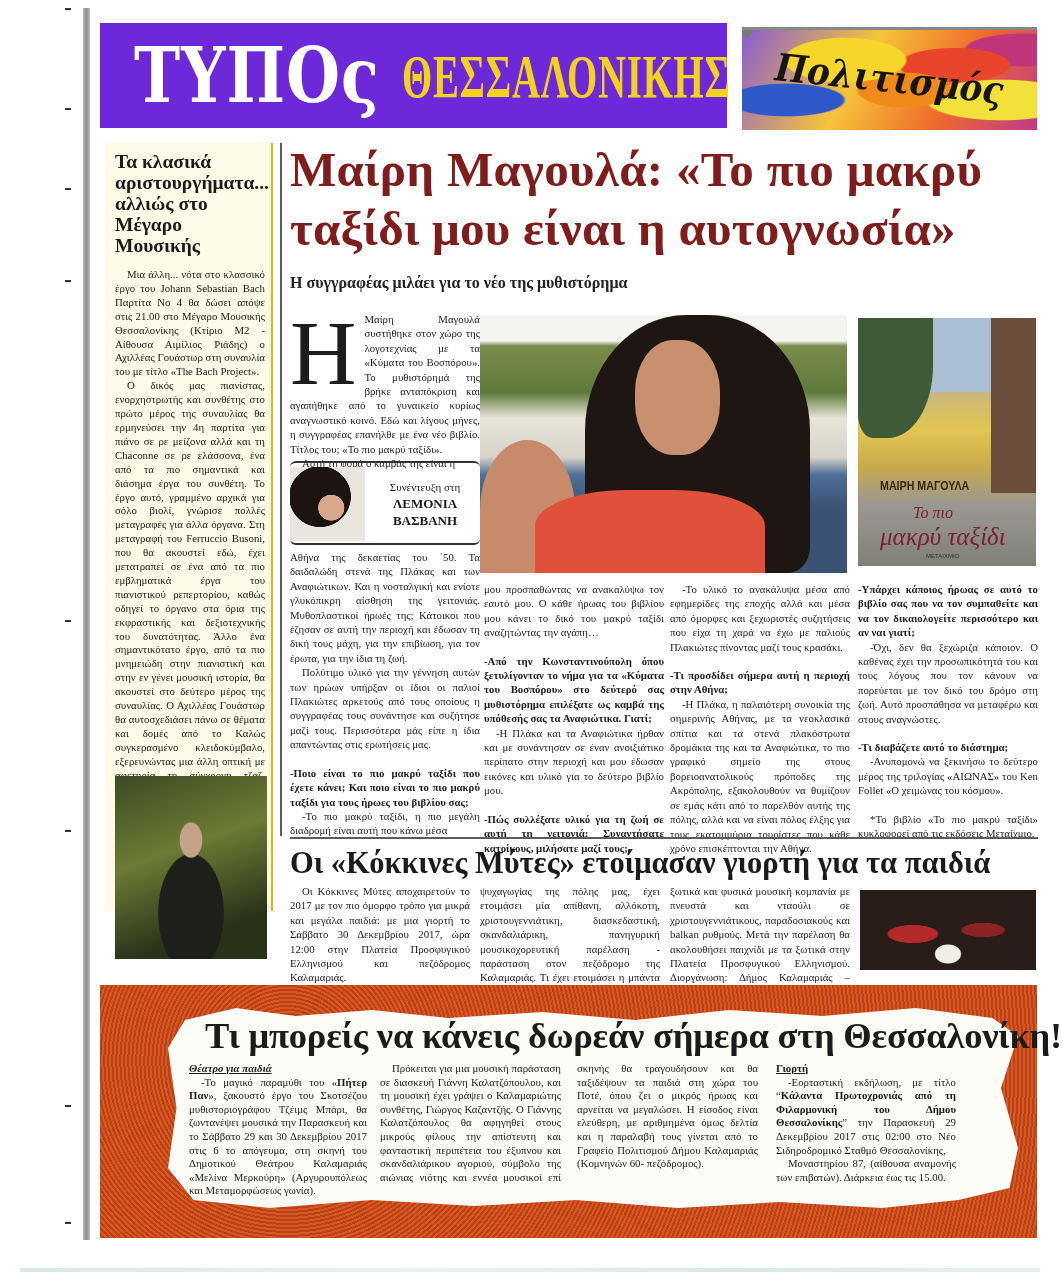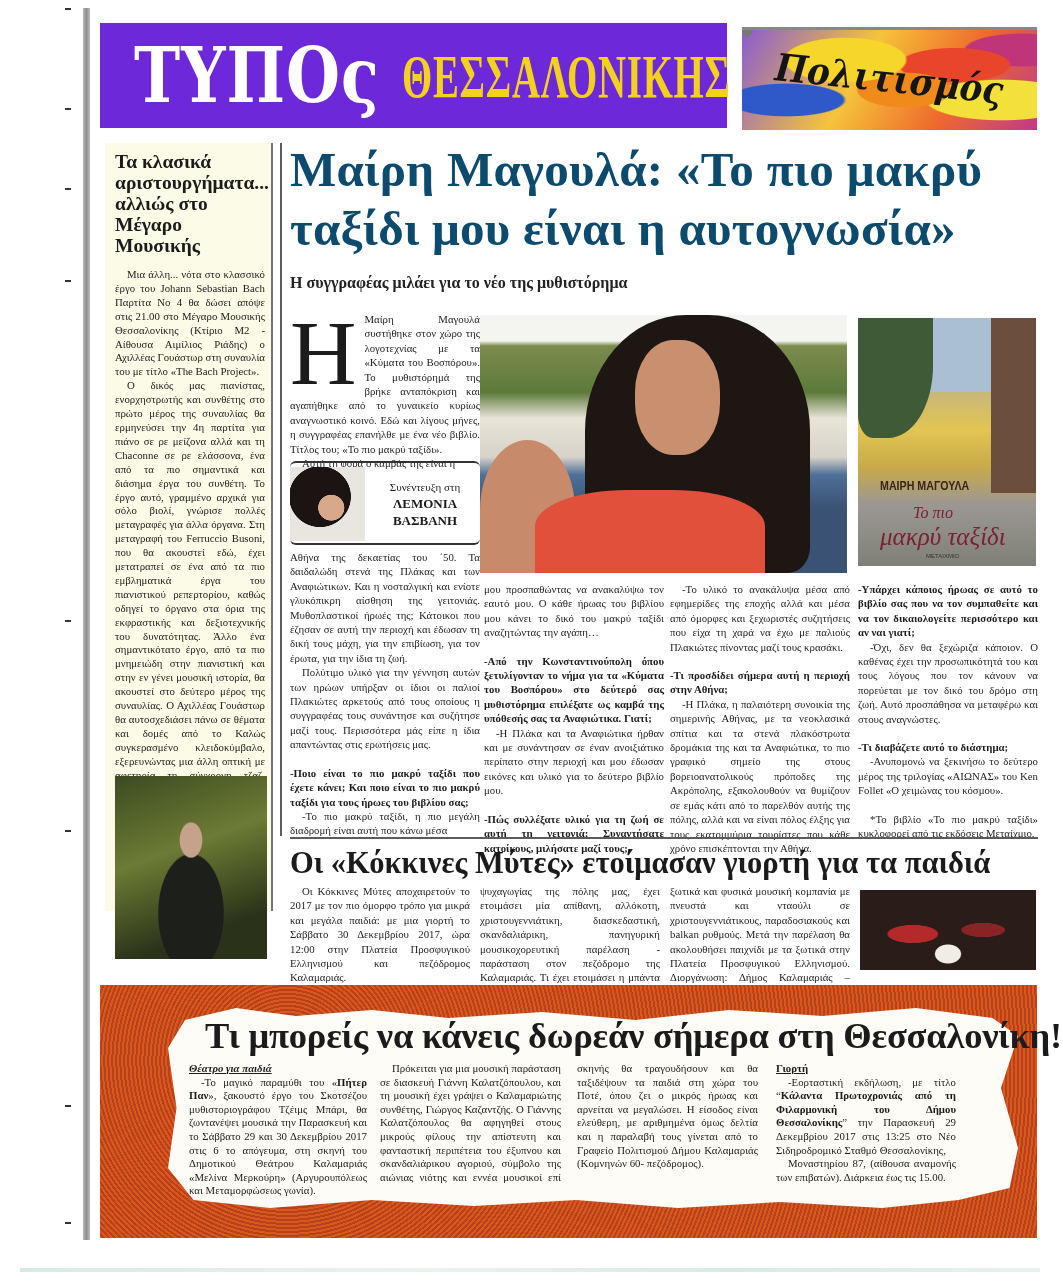--- a/index.html
+++ b/index.html
@@ -28,33 +28,33 @@
       radial-gradient(ellipse at 88% 70%, #f3e03a 0 20%, transparent 21%),
       radial-gradient(ellipse at 95% 20%, #c0347a 0 14%, transparent 15%),
       linear-gradient(120deg, #8a5bd0, #f5c43a 40%, #ee6a2c 70%, #c03a8a);
     border-top: 3px solid #888; }
   .section-tag .pin { position: absolute; left: 0; top: -3px; width: 10px; height: 10px; border-radius: 50%; background: #777; }
   .section-tag .label { position: absolute; left: 20px; top: 26px; font-family: "DejaVu Serif", serif; font-style: italic;
     font-weight: bold; font-size: 38px; color: #151515; transform: rotate(6deg) scaleX(0.9); }
 
   
   .sidebar { position: absolute; left: 105px; top: 143px; width: 168px; height: 768px; background: #fbfbe7;
-    border-right: 2px solid #737373; padding: 8px 6px 0 10px; }
+    border-right: 2px solid #eab308; padding: 8px 6px 0 10px; }
   .sidebar h2 { font-size: 19.5px; line-height: 21px; font-weight: bold; color: #1b1b1b; margin-bottom: 12px; }
   .sidebar .body { font-size: 10.8px; line-height: 13.9px; text-align: justify; }
   .sidebar .body p { text-indent: 12px; }
   .sidebar .photo { position: absolute; left: 10px; top: 633px; width: 152px; height: 183px;
     background: radial-gradient(ellipse at 50% 35%, #c6a28a 0 10%, transparent 11%),
       radial-gradient(ellipse at 50% 75%, #1d1f1a 0 30%, transparent 31%),
       linear-gradient(160deg, #3d4a22, #6c7b34 40%, #2a3219 80%); }
 
   
   .vrule { position: absolute; left: 280px; top: 143px; width: 2px; height: 693px; background: #5c5c5c; }
   .headline { position: absolute; left: 290px; top: 140px; width: 750px; font-size: 49px; line-height: 59px;
-    font-weight: bold; color: #0c4a6e; letter-spacing: 0.3px; }
+    font-weight: bold; color: #7f1d1d; letter-spacing: 0.3px; }
   .subhead { position: absolute; left: 290px; top: 274px; font-size: 16px; font-weight: bold; color: #222; }
 
   .col { position: absolute; font-size: 10.8px; line-height: 14.4px; text-align: justify; color: #1c1c1c; }
   .col p { text-indent: 12px; }
   .col .q { font-weight: bold; margin-top: 10px; }
   .dropcap { float: left; font-size: 92px; line-height: 74px; margin: 4px 8px 0 0; font-weight: normal; }
 
   .byline-box { position: absolute; left: 290px; top: 461px; width: 190px; height: 84px;
     border-top: 2px solid #333; border-bottom: 2px solid #333; border-radius: 6px; }
   .byline-photo { position: absolute; left: 0; top: 4px; width: 75px; height: 74px;
@@ -221,17 +221,17 @@
 
 <div class="bcol" style="left:189px; top:1062px; width:178px;">
   <div class="heading">Θέατρο για παιδιά</div>
   <p><span>-Το μαγικό παραμύθι του «</span><b>Πήτερ Παν</b><span>», ξακουστό έργο του Σκοτσέζου μυθιστοριογράφου Τζέιμς Μπάρι, θα ζωντανέψει μουσικά την Παρασκευή και το Σάββατο 29 και 30 Δεκεμβρίου 2017 στις 6 το απόγευμα, στη σκηνή του Δημοτικού Θεάτρου Καλαμαριάς «Μελίνα Μερκούρη» (Αργυρουπόλεως και Μεταμορφώσεως γωνία).</span></p>
 </div>
 <div class="bcol" style="left:380px; top:1062px; width:378px; column-count:2; column-gap:16px; height:150px;">
   <p>Πρόκειται για μια μουσική παράσταση σε διασκευή Γιάννη Καλατζόπουλου, και τη μουσική έχει γράψει ο Καλαμαριώτης συνθέτης, Γιώργος Καζαντζής. Ο Γιάννης Καλατζόπουλος θα αφηγηθεί στους μικρούς φίλους την απίστευτη και φανταστική περιπέτεια του έξυπνου και σκανδαλιάρικου αγοριού, σύμβολο της αιώνιας νιότης και εννέα μουσικοί επί σκηνής θα τραγουδήσουν και θα ταξιδέψουν τα παιδιά στη χώρα του Ποτέ, όπου ζει ο μικρός ήρωας και αρνείται να μεγαλώσει. Η είσοδος είναι ελεύθερη, με αριθμημένα όμως δελτία και η παραλαβή τους γίνεται από το Γραφείο Πολιτισμού Δήμου Καλαμαριάς (Κομνηνών 60- πεζόδρομος).</p>
 </div>
 <div class="bcol" style="left:776px; top:1062px; width:180px;">
   <div class="heading plain">Γιορτή</div>
-  <p><span>-Εορταστική εκδήλωση, με τίτλο “</span><b>Κάλαντα Πρωτοχρονιάς από τη Φιλαρμονική του Δήμου Θεσσαλονίκης</b><span>” την Παρασκευή 29 Δεκεμβρίου 2017 στις 13:25 στο Νέο Σιδηροδρομικό Σταθμό Θεσσαλονίκης,</span></p>
+  <p><span>-Εορταστική εκδήλωση, με τίτλο “</span><b>Κάλαντα Πρωτοχρονιάς από τη Φιλαρμονική του Δήμου Θεσσαλονίκης</b><span>” την Παρασκευή 29 Δεκεμβρίου 2017 στις 02:00 στο Νέο Σιδηροδρομικό Σταθμό Θεσσαλονίκης,</span></p>
   <p>Μοναστηρίου 87, (αίθουσα αναμονής των επιβατών). Διάρκεια έως τις 15.00.</p>
 </div>
 
 <div class="footer-strip"></div>
 
 </body></html>

